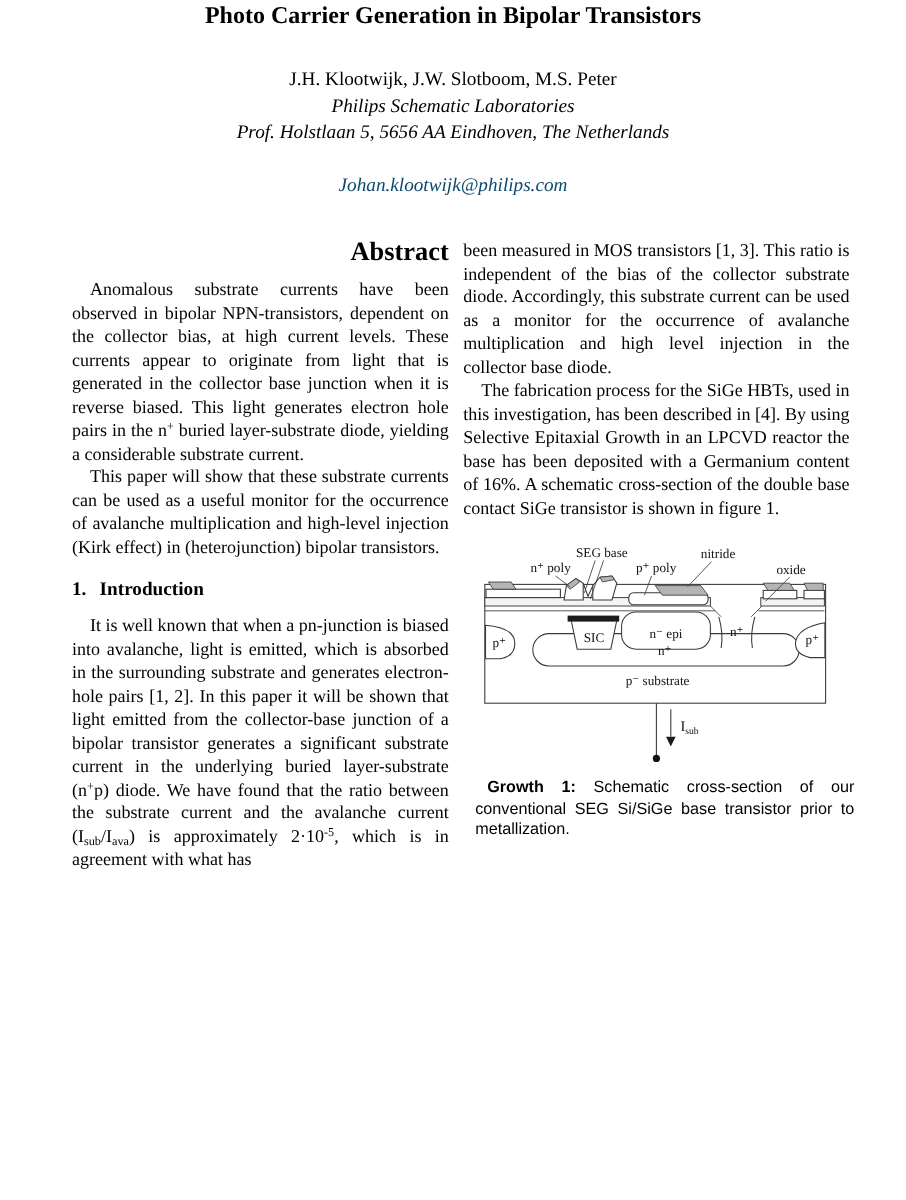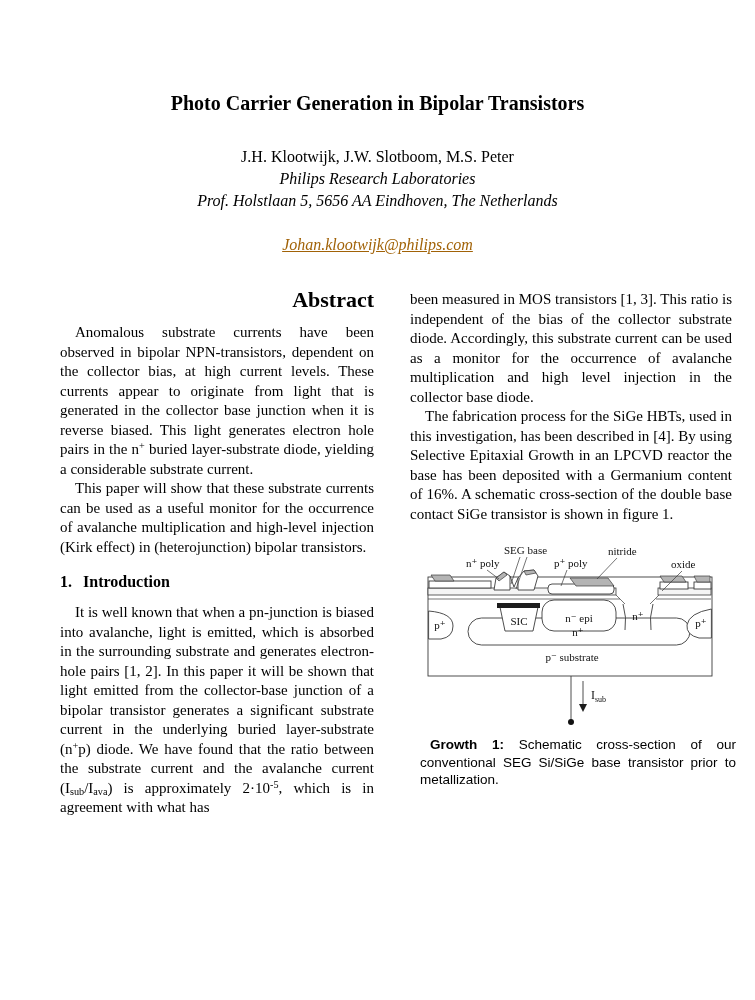--- a/index.html
+++ b/index.html
@@ -1,29 +1,29 @@
 <!DOCTYPE html>
 <html><head>
 <meta charset="utf-8">
 <style>
   html,body{margin:0;padding:0;background:#888;}
   .page{
     width:755px;height:1000px;background:#ffffff;color:#000;
     font-family:"Liberation Serif","DejaVu Serif",serif;
     position:relative;overflow:hidden;margin:0 auto;
   }
-  .header{text-align:center;padding-top:90px;}
+  .header{text-align:center;}
   .title{font-size:20px;font-weight:bold;margin:0;line-height:26px;}
   .authors{font-size:16px;margin:30px 0 0;line-height:22px;}
   .affiliation,.address{font-size:16px;font-style:italic;margin:0;line-height:22px;}
   .email-line{margin:22px 0 0;line-height:22px;font-size:16px;}
-  .email-line a{color:#a16207;font-style:italic;text-decoration:underline;cursor:pointer;}
+  .email-line a{color:#0c4a6e;font-style:italic;cursor:pointer;}
   .columns{display:flex;padding:34px 0 0 60px;box-sizing:border-box;gap:12px;}
   .col-left{width:314px;flex:0 0 auto;}
-  .col-right{width:322px;flex:0 0 auto;margin-left:24px;}
+  .col-right{width:322px;flex:0 0 auto;}
   p.body{font-size:15px;line-height:19.5px;text-align:justify;margin:0;text-indent:15px;}
   p.noindent{text-indent:0;}
   p.it{}
   h2.abstract-h{font-size:22px;font-weight:bold;text-align:right;margin:0 0 13px;line-height:20px;}
   h2.section-h{font-size:16px;font-weight:bold;margin:15px 0 11px;line-height:20px;}
   h2.section-h .num{margin-right:11px;}
   sup{font-size:68%;line-height:0;vertical-align:baseline;position:relative;top:-0.45em;}
   sub{font-size:68%;line-height:0;vertical-align:baseline;position:relative;top:0.25em;}
   .figure-wrap{margin:10px 0 0 10px;}
   .caption{
@@ -41,21 +41,21 @@
   svg .dark{fill:#1c1c1c;stroke:none;}
 </style>
 </head>
 <body>
 
 <div class="page">
 
   <div class="header">
     <h1 class="title">Photo Carrier Generation in Bipolar Transistors</h1>
     <p class="authors">J.H. Klootwijk, J.W. Slotboom, M.S. Peter</p>
-    <p class="affiliation">Philips Research Laboratories</p>
+    <p class="affiliation">Philips Schematic Laboratories</p>
     <p class="address">Prof. Holstlaan 5, 5656 AA Eindhoven, The Netherlands</p>
     <p class="email-line"><a>Johan.klootwijk@philips.com</a></p>
   </div>
 
   <div class="columns">
 
     <div class="col-left">
       <h2 class="abstract-h">Abstract</h2>
       <p class="body it">Anomalous substrate currents have been observed in bipolar NPN-transistors, dependent on the collector bias, at high current levels. These currents appear to originate from light that is generated in the collector base junction when it is reverse biased. This light generates electron hole pairs in the n<sup>+</sup> buried layer-substrate diode, yielding a considerable substrate current.</p>
       <p class="body it">This paper will show that these substrate currents can be used as a useful monitor for the occurrence of avalanche multiplication and high-level injection (Kirk effect) in (heterojunction) bipolar transistors.</p>

